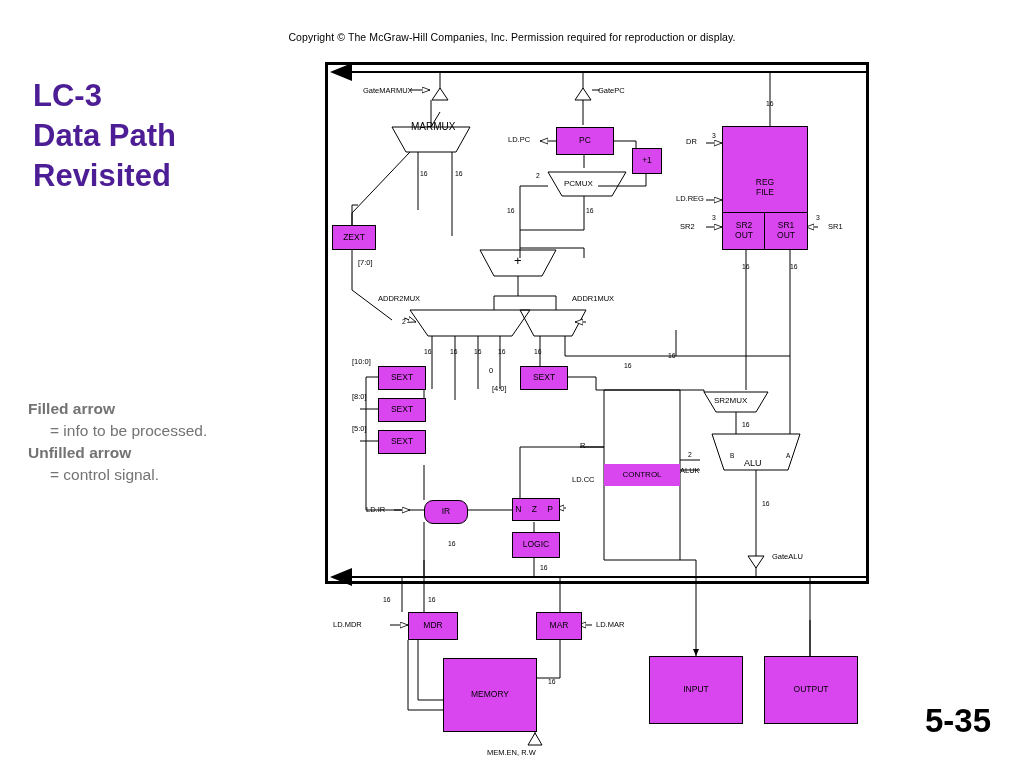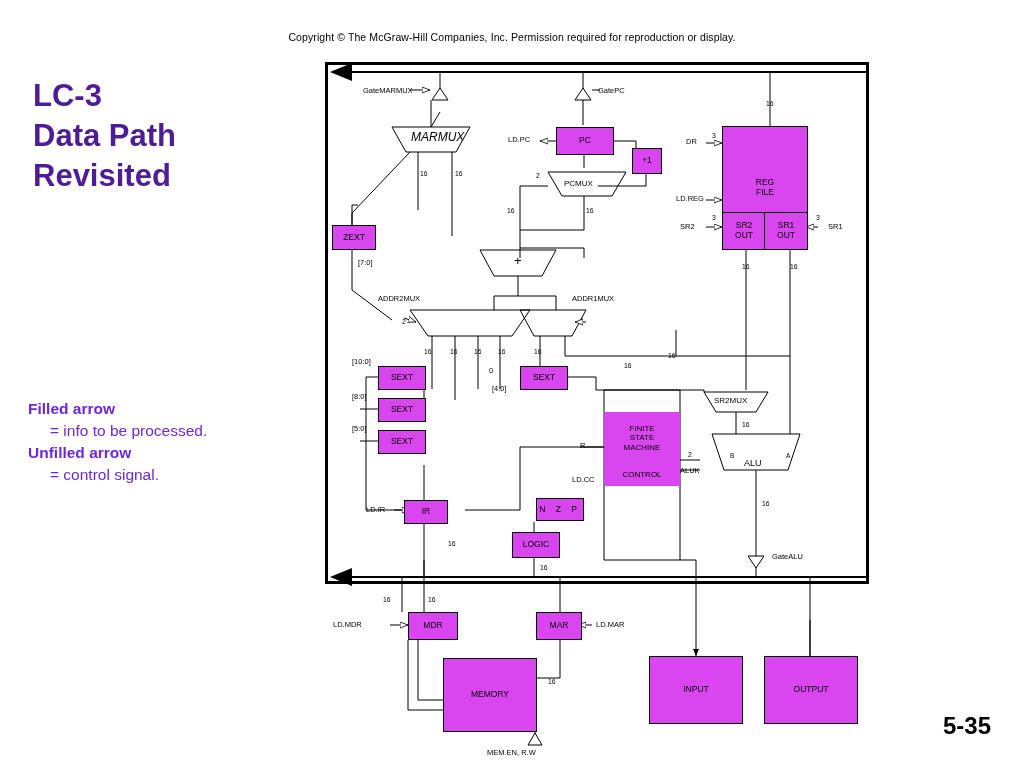--- a/index.html
+++ b/index.html
@@ -11,27 +11,27 @@
   }
   .copyright{
     position:absolute;top:31px;left:0;width:1024px;text-align:center;
     font-size:10.5px;color:#000;letter-spacing:0.1px;
   }
   .title{
     position:absolute;left:33px;top:76px;width:260px;
     color:#4c1d95;font-weight:bold;font-size:31px;line-height:40px;
   }
   .legend{
-    position:absolute;left:28px;top:398px;width:280px;color:#6d28d9;
+    position:absolute;left:28px;top:398px;width:280px;color:#737373;
     font-size:15.5px;line-height:22px;
   }
   .legend b{font-weight:bold;}
   .legend .ind{display:block;padding-left:22px;}
   .pagenum{
-    position:absolute;right:33px;bottom:28px;color:#000;font-size:24px;font-weight:bold;
+    position:absolute;right:33px;bottom:28px;color:#000;font-size:33px;font-weight:bold;
   }
   
   #diagram{position:absolute;left:0;top:0;width:1024px;height:768px;}
   .blk{
     position:absolute;border:1px solid #000;background:#d946ef;
     font-size:8.5px;color:#000;display:flex;align-items:center;justify-content:center;
     text-align:center;line-height:1.15;
   }
   .lbl{
     position:absolute;font-size:7.5px;color:#000;white-space:nowrap;
@@ -231,34 +231,31 @@
 FILE</div>
   <div class="blk" style="left:722px;top:212px;width:42px;height:36px;white-space:pre;border-top:1px solid #000;">SR2
 OUT</div>
   <div class="blk" style="left:764px;top:212px;width:42px;height:36px;white-space:pre;">SR1
 OUT</div>
   <div class="blk" style="left:332px;top:225px;width:42px;height:23px;">ZEXT</div>
   <div class="blk" style="left:378px;top:366px;width:46px;height:22px;">SEXT</div>
   <div class="blk" style="left:378px;top:398px;width:46px;height:22px;">SEXT</div>
   <div class="blk" style="left:378px;top:430px;width:46px;height:22px;">SEXT</div>
   <div class="blk" style="left:520px;top:366px;width:46px;height:22px;">SEXT</div>
-  <div class="blk" style="left:604px;top:412px;width:76px;height:52px;white-space:pre;border:none;font-size:8px;">FINITE
-STATE
-MACHINE</div>
   <div class="blk" style="left:604px;top:464px;width:76px;height:22px;border:none;font-size:8px;">CONTROL</div>
-  <div class="blk" style="left:404px;top:500px;width:42px;height:22px;">IR</div>
-  <div class="blk" style="left:512px;top:498px;width:46px;height:21px;letter-spacing:4px;margin-left:24px;">N Z P</div>
+  <div class="blk" style="left:424px;top:500px;width:42px;height:22px;border-radius:9px;">IR</div>
+  <div class="blk" style="left:512px;top:498px;width:46px;height:21px;letter-spacing:4px;">N Z P</div>
   <div class="blk" style="left:512px;top:532px;width:46px;height:24px;">LOGIC</div>
   <div class="blk" style="left:408px;top:612px;width:48px;height:26px;">MDR</div>
   <div class="blk" style="left:536px;top:612px;width:44px;height:26px;">MAR</div>
   <div class="blk" style="left:649px;top:656px;width:92px;height:66px;">INPUT</div>
   <div class="blk" style="left:443px;top:658px;width:92px;height:72px;">MEMORY</div>
   <div class="blk" style="left:764px;top:656px;width:92px;height:66px;">OUTPUT</div>
 
-  <div class="lbl" style="left:411px;top:130px;font-size:12px;font-style:italic;">MARMUX</div>
+  <div class="lbl" style="left:411px;top:121px;font-size:10px;">MARMUX</div>
   <div class="lbl" style="left:564px;top:179px;font-size:8px;">PCMUX</div>
   <div class="lbl" style="left:514px;top:253px;font-size:13px;">+</div>
   <div class="lbl" style="left:378px;top:294px;">ADDR2MUX</div>
   <div class="lbl" style="left:572px;top:294px;">ADDR1MUX</div>
   <div class="lbl" style="left:714px;top:396px;font-size:8px;">SR2MUX</div>
   <div class="lbl" style="left:744px;top:458px;font-size:9px;">ALU</div>
 
   <div class="lbl" style="left:363px;top:86px;">GateMARMUX</div>
   <div class="lbl" style="left:598px;top:86px;">GatePC</div>
   <div class="lbl" style="left:772px;top:552px;">GateALU</div>

